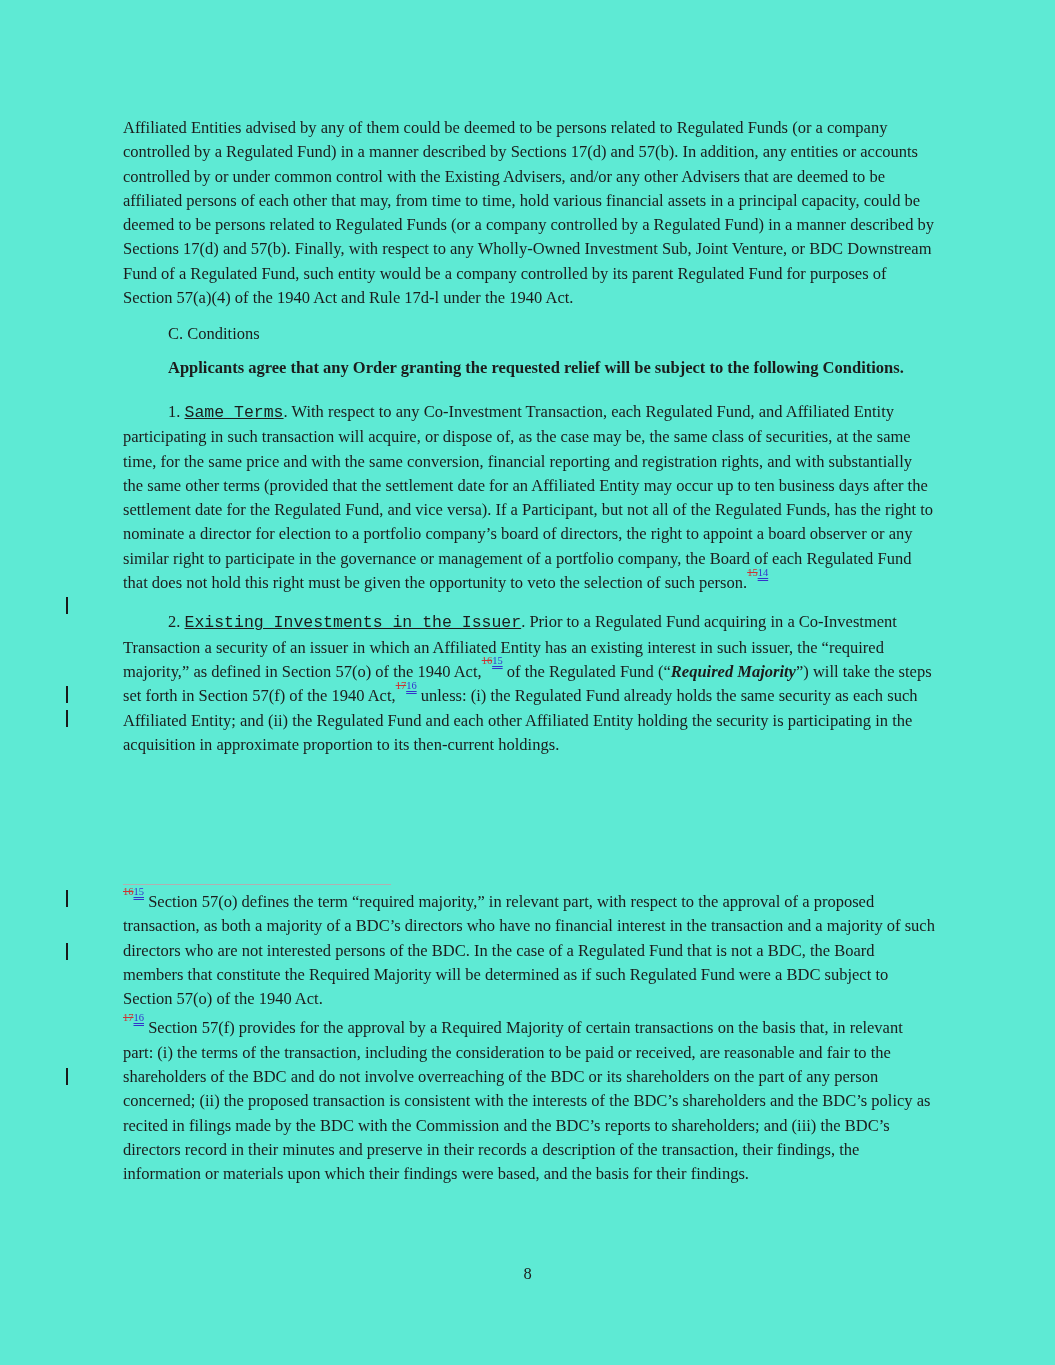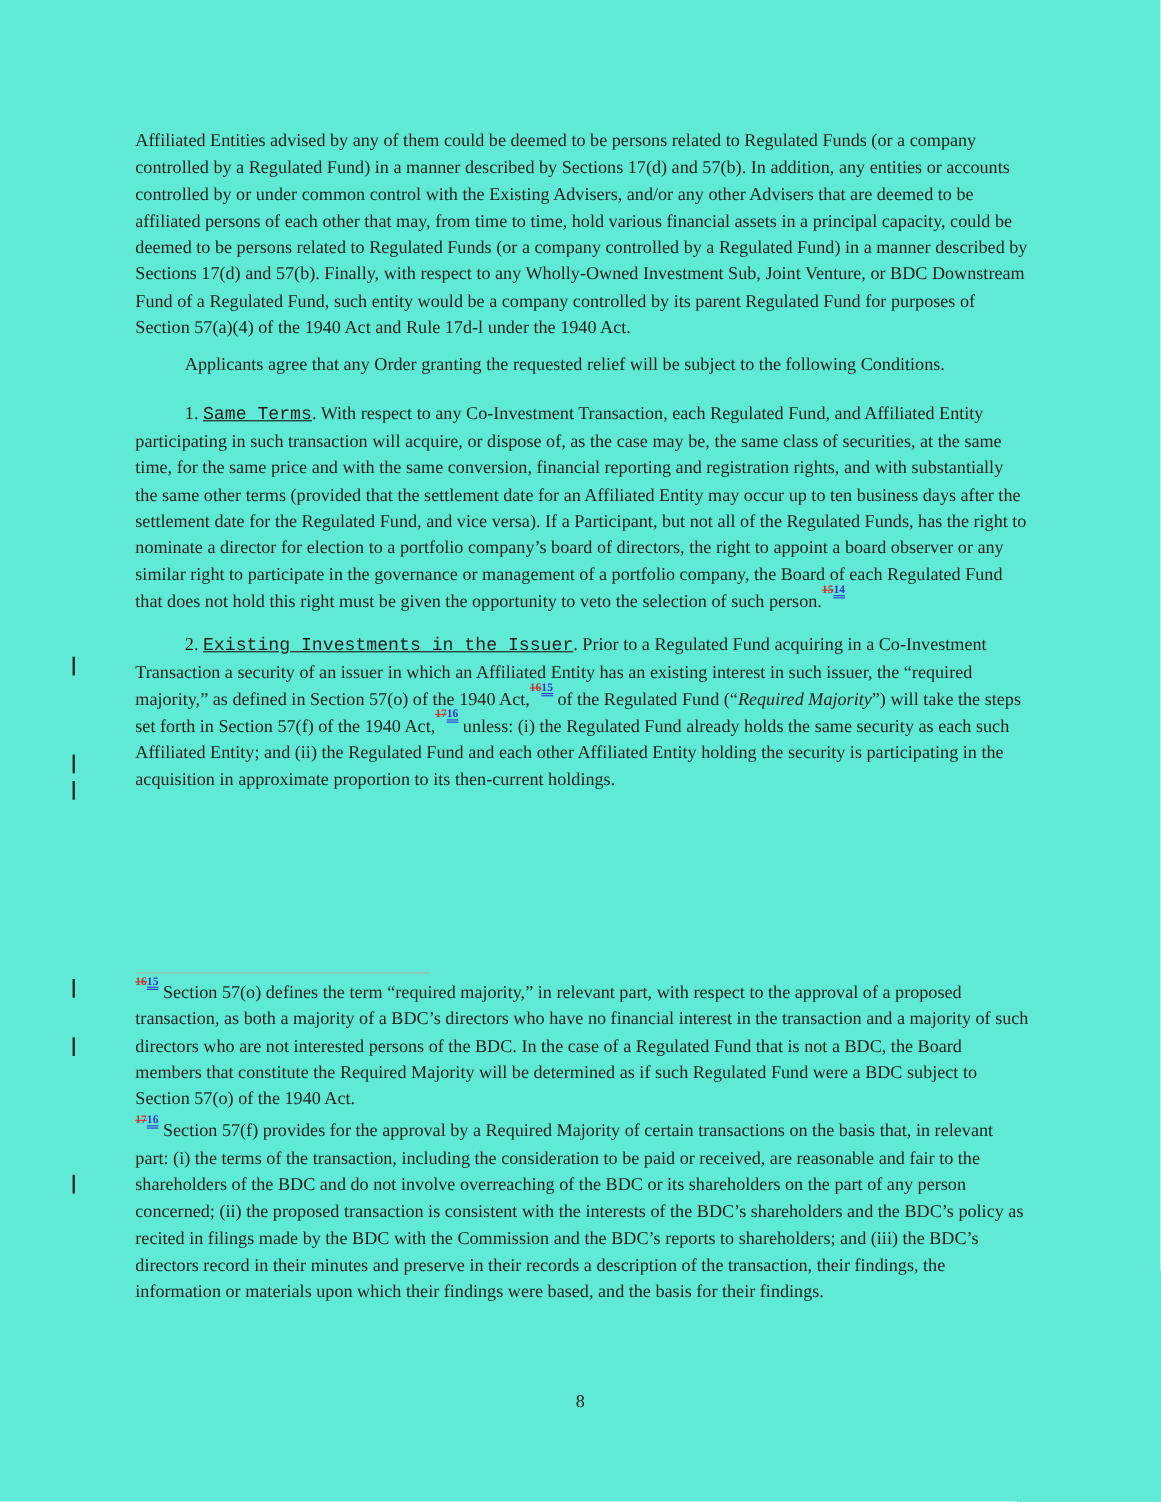--- a/index.html
+++ b/index.html
@@ -10,53 +10,54 @@
     font-family:"Liberation Serif", serif;
     font-size:16.5px;
     line-height:24.3px;
     color:#1c1c1c;
     overflow:hidden;
   }
   .content { position:absolute; left:123px; top:116px; width:812px; }
   p { margin:0; }
   .indent { text-indent:45px; }
   .mt-c { margin-top:12px; }
-  .mt-a { margin-top:9px; }
+  .mt-a { margin-top:9px;font-weight:bold; }
   .mt-1 { margin-top:20px; }
   .mt-2 { margin-top:15px; }
 
   .footnotes { position:absolute; left:123px; top:884px; width:812px; }
   .fn-sep { width:268px; height:0; border-top:1px solid #b0b0b0; margin:0 0 3px 0; }
   .fn { margin-top:5px; }
 
-  sup.ref { position:relative; top:-6px; font-size:10.5px; line-height:0;font-weight:bold; }
+  sup.ref { position:relative; top:-6px; font-size:10.5px; line-height:0; }
   .del { color:#cc3333; text-decoration:line-through; }
   .ins { color:#3333cc; text-decoration:underline double #3333cc; text-underline-offset:2px; }
   .u  { text-decoration:underline;font-family:Liberation Mono, monospace; }
-  .bi { font-weight:normal; font-style:italic; }
+  .bi { font-weight:bold; font-style:italic; }
 
   .page-number { position:absolute; left:0; right:0; top:1262px; text-align:center; }
 
   .change-bar { position:absolute; left:66px; width:2px; height:17px; background:#1a1a1a; }
 </style>
 </head>
 <body>
 
 <div class="page">
 
   <div class="change-bar" style="top:597px"></div>
   <div class="change-bar" style="top:686px"></div>
   <div class="change-bar" style="top:710px"></div>
   <div class="change-bar" style="top:890px"></div>
   <div class="change-bar" style="top:943px"></div>
   <div class="change-bar" style="top:1068px"></div>
 
   <div class="content">
     <p><span>Affiliated Entities advised by any of them could be deemed to be persons related to Regulated Funds (or a company controlled by a Regulated Fund) in a manner described by Sections 17(d) and 57(b). In addition, any entities or accounts controlled by or under common control with the Existing Advisers, and/or any other Advisers that are deemed to be affiliated persons of each other that may, from time to time, hold various financial assets in a principal capacity, could be deemed to be persons related to Regulated Funds (or a company controlled by a Regulated Fund) in a manner described by Sections 17(d) and 57(b). Finally, with respect to any Wholly-Owned Investment Sub, Joint Venture, or BDC Downstream Fund of a Regulated Fund, such entity would be a company controlled by its parent Regulated Fund for purposes of Section 57(a)(4) of the 1940 Act and Rule 17d-l under the 1940 Act.</span></p>
 
+    <p class="indent mt-c">C. Conditions</p>
 
     <p class="indent mt-a">Applicants agree that any Order granting the requested relief will be subject to the following Conditions.</p>
 
     <p class="indent mt-1"><span>1. </span><span class="u">Same Terms</span><span>. With respect to any Co-Investment Transaction, each Regulated Fund, and Affiliated Entity participating in such transaction will acquire, or dispose of, as the case may be, the same class of securities, at the same time, for the same price and with the same conversion, financial reporting and registration rights, and with substantially the same other terms (provided that the settlement date for an Affiliated Entity may occur up to ten business days after the settlement date for the Regulated Fund, and vice versa). If a Participant, but not all of the Regulated Funds, has the right to nominate a director for election to a portfolio company’s board of directors, the right to appoint a board observer or any similar right to participate in the governance or management of a portfolio company, the Board of each Regulated Fund that does not hold this right must be given the opportunity to veto the selection of such person.</span><sup class="ref"><span class="del">15</span><span class="ins">14</span></sup></p>
 
     <p class="indent mt-2"><span>2. </span><span class="u">Existing Investments in the Issuer</span><span>. Prior to a Regulated Fund acquiring in a Co-Investment Transaction a security of an issuer in which an Affiliated Entity has an existing interest in such issuer, the “required majority,” as defined in Section 57(o) of the 1940 Act,</span><sup class="ref"><span class="del">16</span><span class="ins">15</span></sup><span> of the Regulated Fund (“</span><span class="bi">Required Majority</span><span>”) will take the steps set forth in Section 57(f) of the 1940 Act,</span><sup class="ref"><span class="del">17</span><span class="ins">16</span></sup><span> unless: (i) the Regulated Fund already holds the same security as each such Affiliated Entity; and (ii) the Regulated Fund and each other Affiliated Entity holding the security is participating in the acquisition in approximate proportion to its then-current holdings.</span></p>
   </div>
 
   <div class="footnotes">
     <div class="fn-sep"></div>

